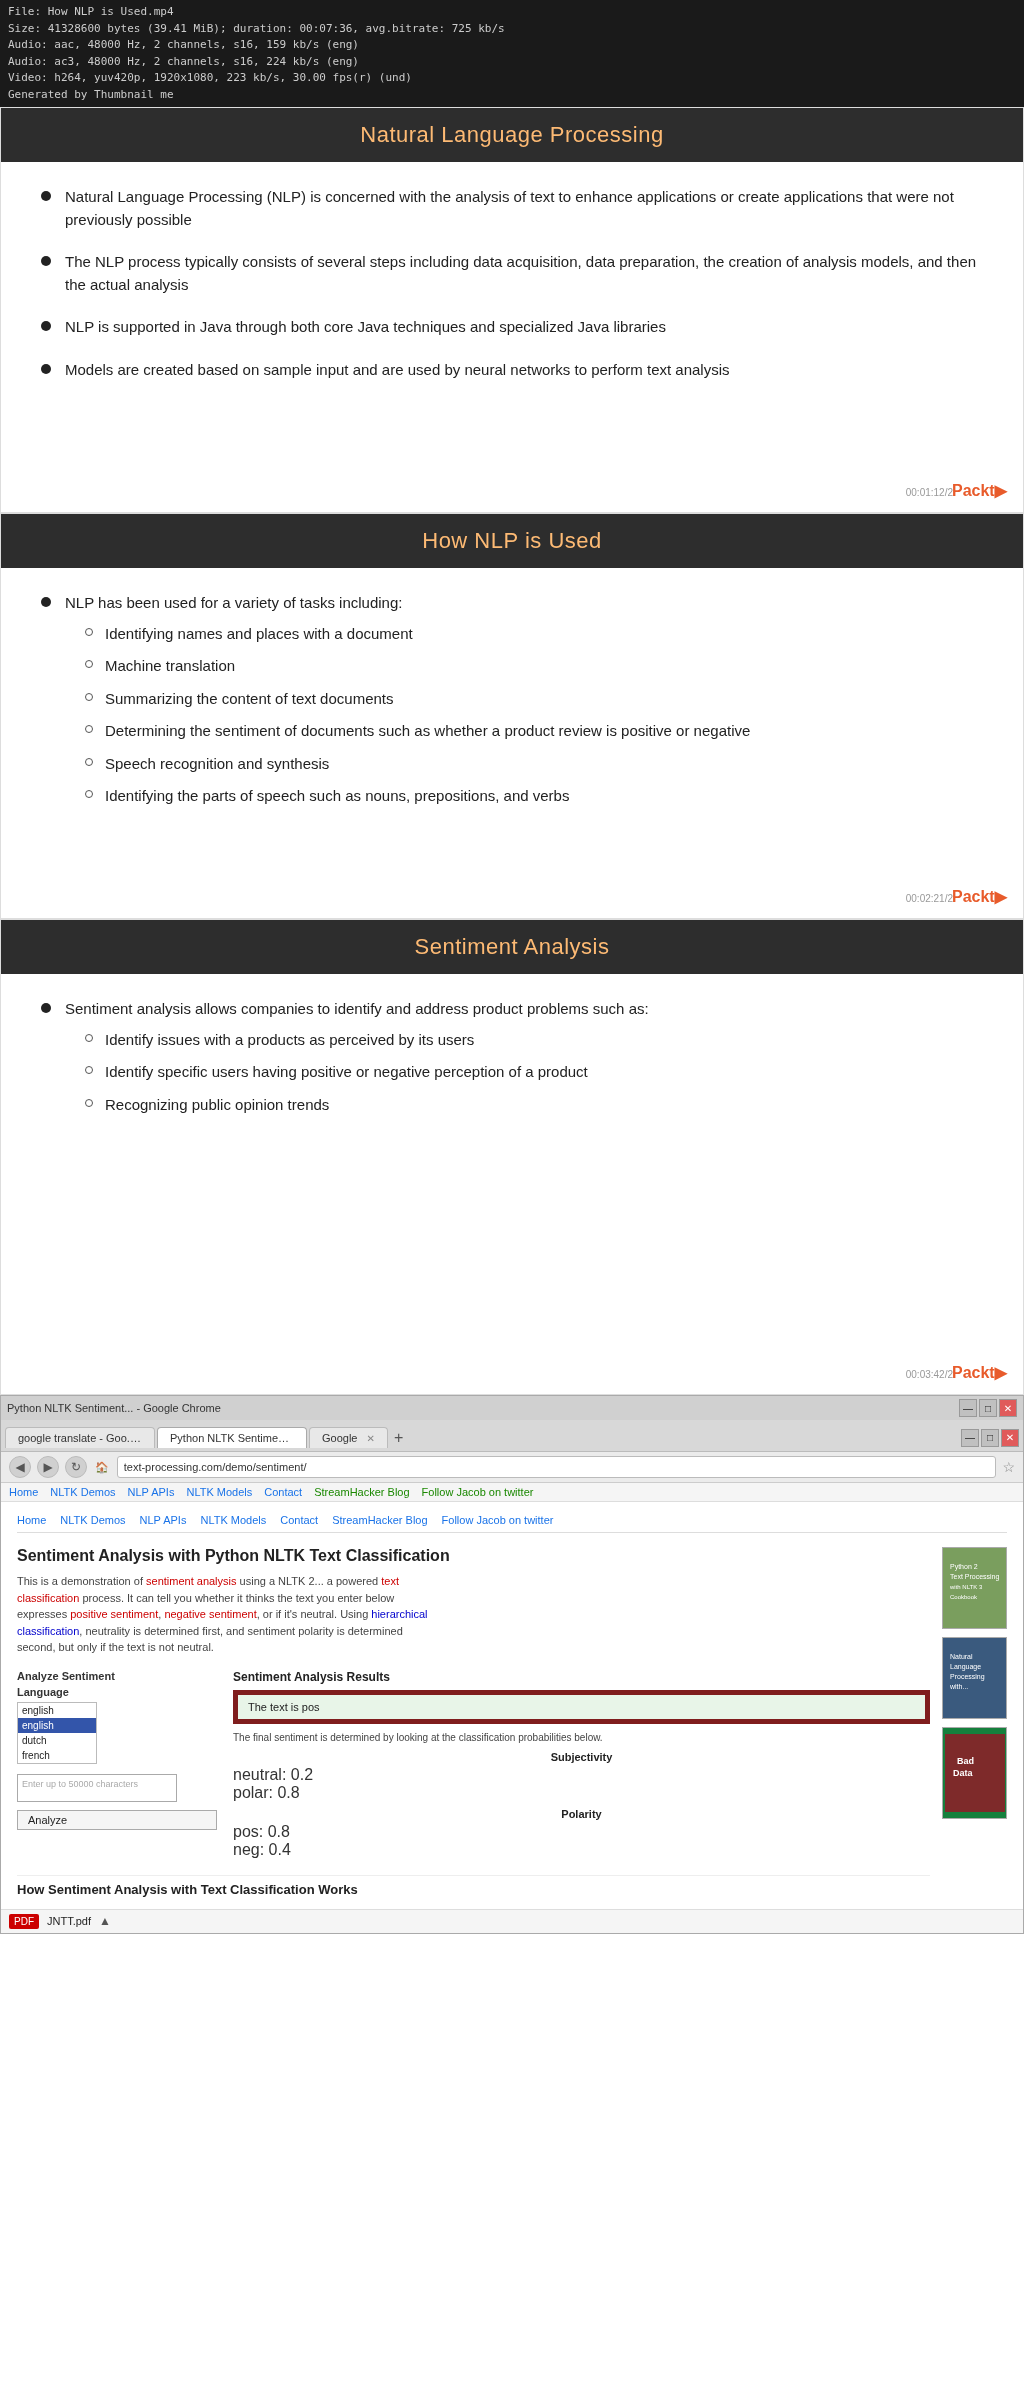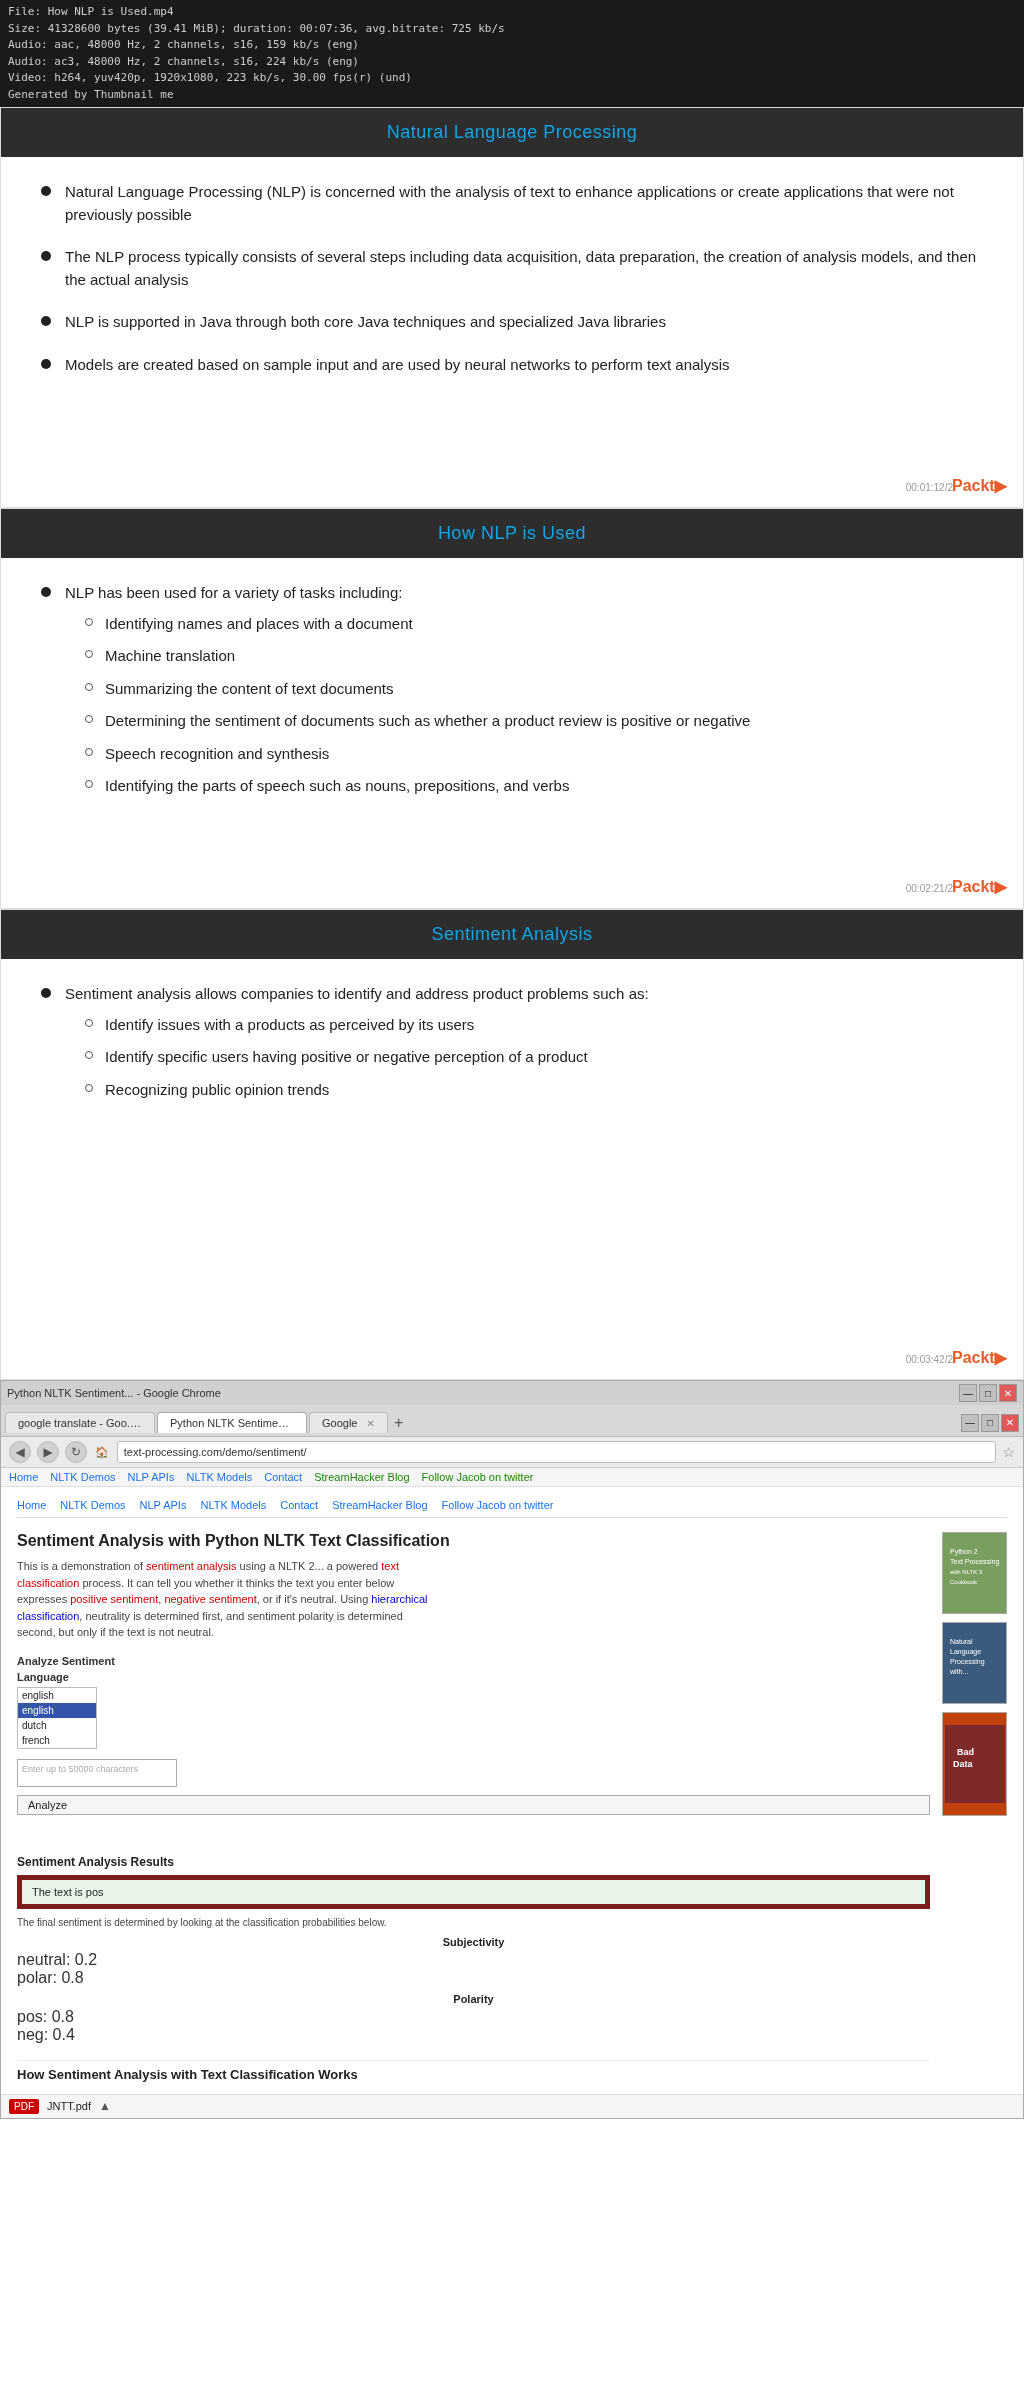--- a/index.html
+++ b/index.html
@@ -24,24 +24,24 @@
 
     
     .slide {
       background: #fff;
       border: 1px solid #ddd;
       margin: 0;
     }
 
     .slide-header {
       background: #2d2d2d;
-      color: #0ea5e9;
+      color: #fdba74;
       text-align: center;
       padding: 14px 13px;
-      font-size: 18px;
+      font-size: 22px;
       font-weight: normal;
       letter-spacing: 0.5px;
     }
 
     .slide-content {
       padding: 24px 40px 40px 40px;
       min-height: 350px;
       position: relative;
     }
 
@@ -240,21 +240,21 @@
     .page-desc {
       font-size: 11px;
       color: #444;
       line-height: 1.5;
       margin-bottom: 14px;
       max-width: 420px;
     }
 
     .sentiment-layout {
       display: flex;
-      flex-direction: column;
+      gap: 16px;
     }
 
     .sentiment-left {
       flex: 0 0 200px;
     }
 
     .sentiment-right {
       flex: 1;
     }
 
@@ -656,21 +656,21 @@
         </div>
         <div class="book-thumbnail blue" style="width:65px; height:82px; background:#3a5a7e; display:flex; align-items:center; justify-content:center;">
           <svg width="60" height="78">
             <rect width="60" height="78" fill="#3a5a7e"></rect>
             <text x="5" y="20" font-size="7" fill="#fff">Natural</text>
             <text x="5" y="30" font-size="7" fill="#fff">Language</text>
             <text x="5" y="40" font-size="7" fill="#fff">Processing</text>
             <text x="5" y="50" font-size="7" fill="#fff">with...</text>
           </svg>
         </div>
-        <div class="book-thumbnail red" style="width:65px; height:104px; background:#c2410c; display:flex; align-items:center; justify-content:center;">
+        <div class="book-thumbnail red" style="width:65px; height:92px; background:#15803d; display:flex; align-items:center; justify-content:center;">
           <svg width="60" height="78">
             <rect width="60" height="78" fill="#7e2a2a"></rect>
             <text x="12" y="30" font-size="9" fill="#fff" font-weight="bold">Bad</text>
             <text x="8" y="42" font-size="9" fill="#fff" font-weight="bold">Data</text>
           </svg>
         </div>
       </div>
     </div>
   </div>
 

